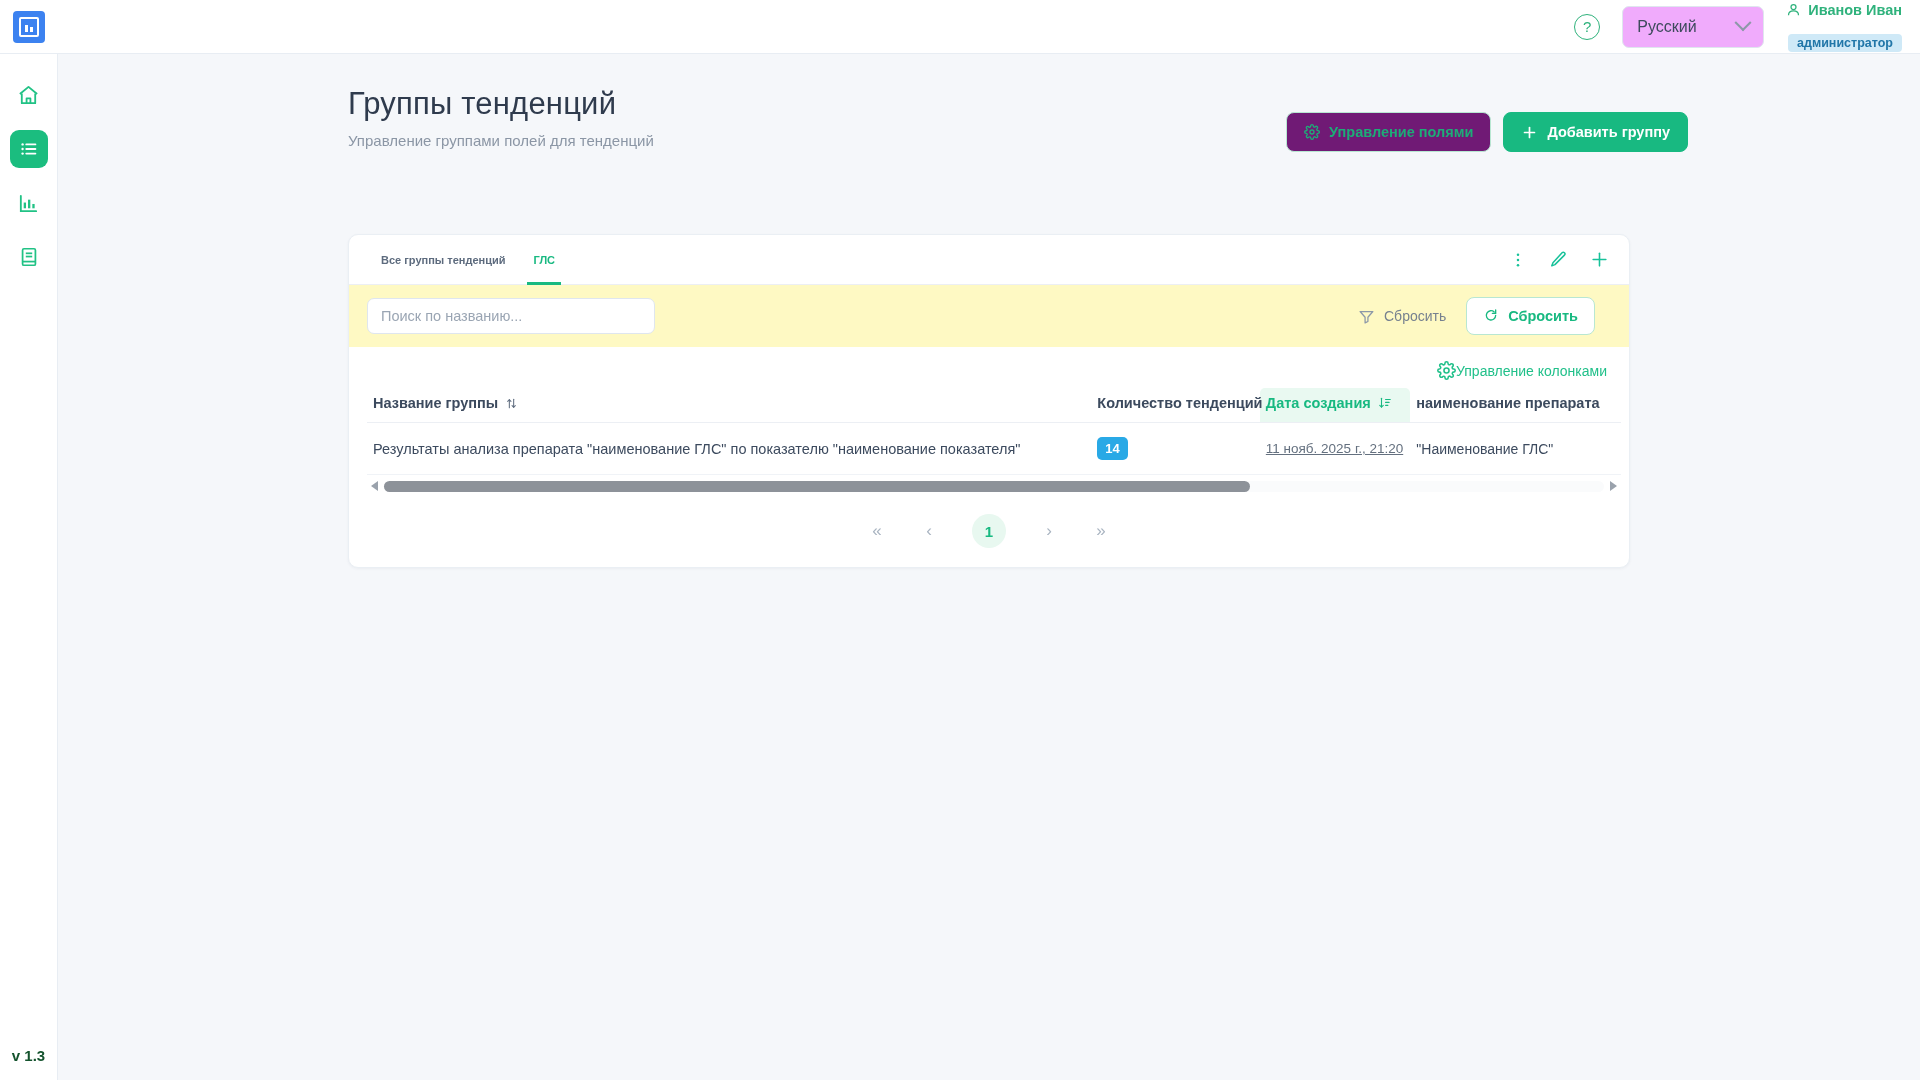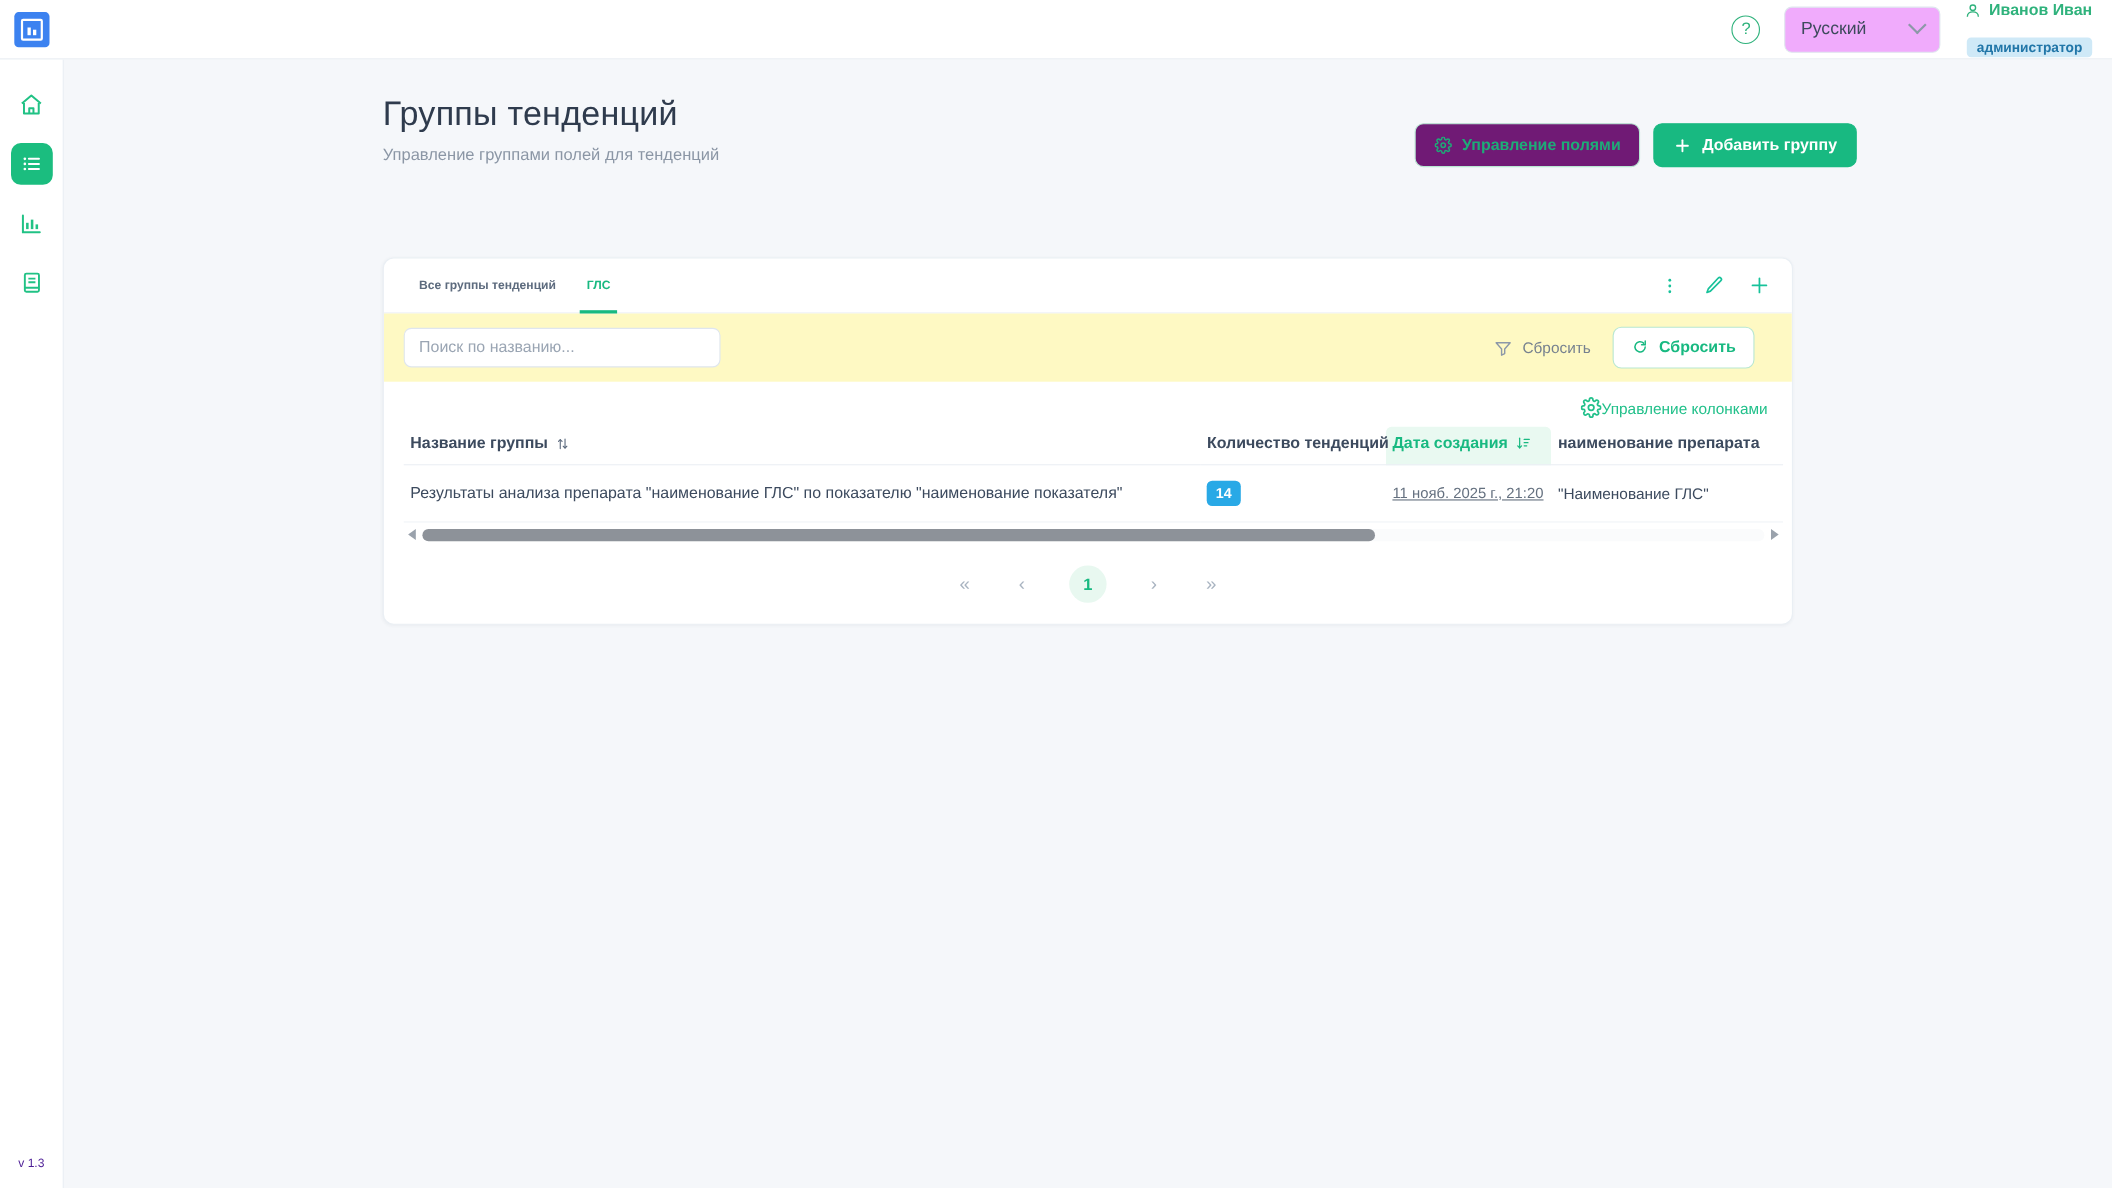--- a/index.html
+++ b/index.html
@@ -73,22 +73,22 @@
     display: flex; flex-direction: column; align-items: center;
     padding-top: 22px; z-index: 15;
   }
   .nav-item {
     width: 38px; height: 38px; margin-bottom: 16px; border-radius: 9px;
     display: flex; align-items: center; justify-content: center;
     color: #21c285; cursor: pointer;
   }
   .nav-item.active { background: #1bbd7f; color: #ffffff; }
   .version {
-    margin-top: auto; margin-bottom: 16px; font-size: 11px;
-    color: #4c1d95; font-weight: 400;
+    margin-top: auto; margin-bottom: 16px; font-size: 15px;
+    color: #14532d; font-weight: 700;
   }
 
   
   .page { position: absolute; left: 58px; top: 54px; width: 1862px; height: 1026px; }
 
   .page-header {
     display: flex; align-items: flex-start;
     padding: 32px 0 0 290px;
   }
   .title-col { display: flex; flex-direction: column; }

